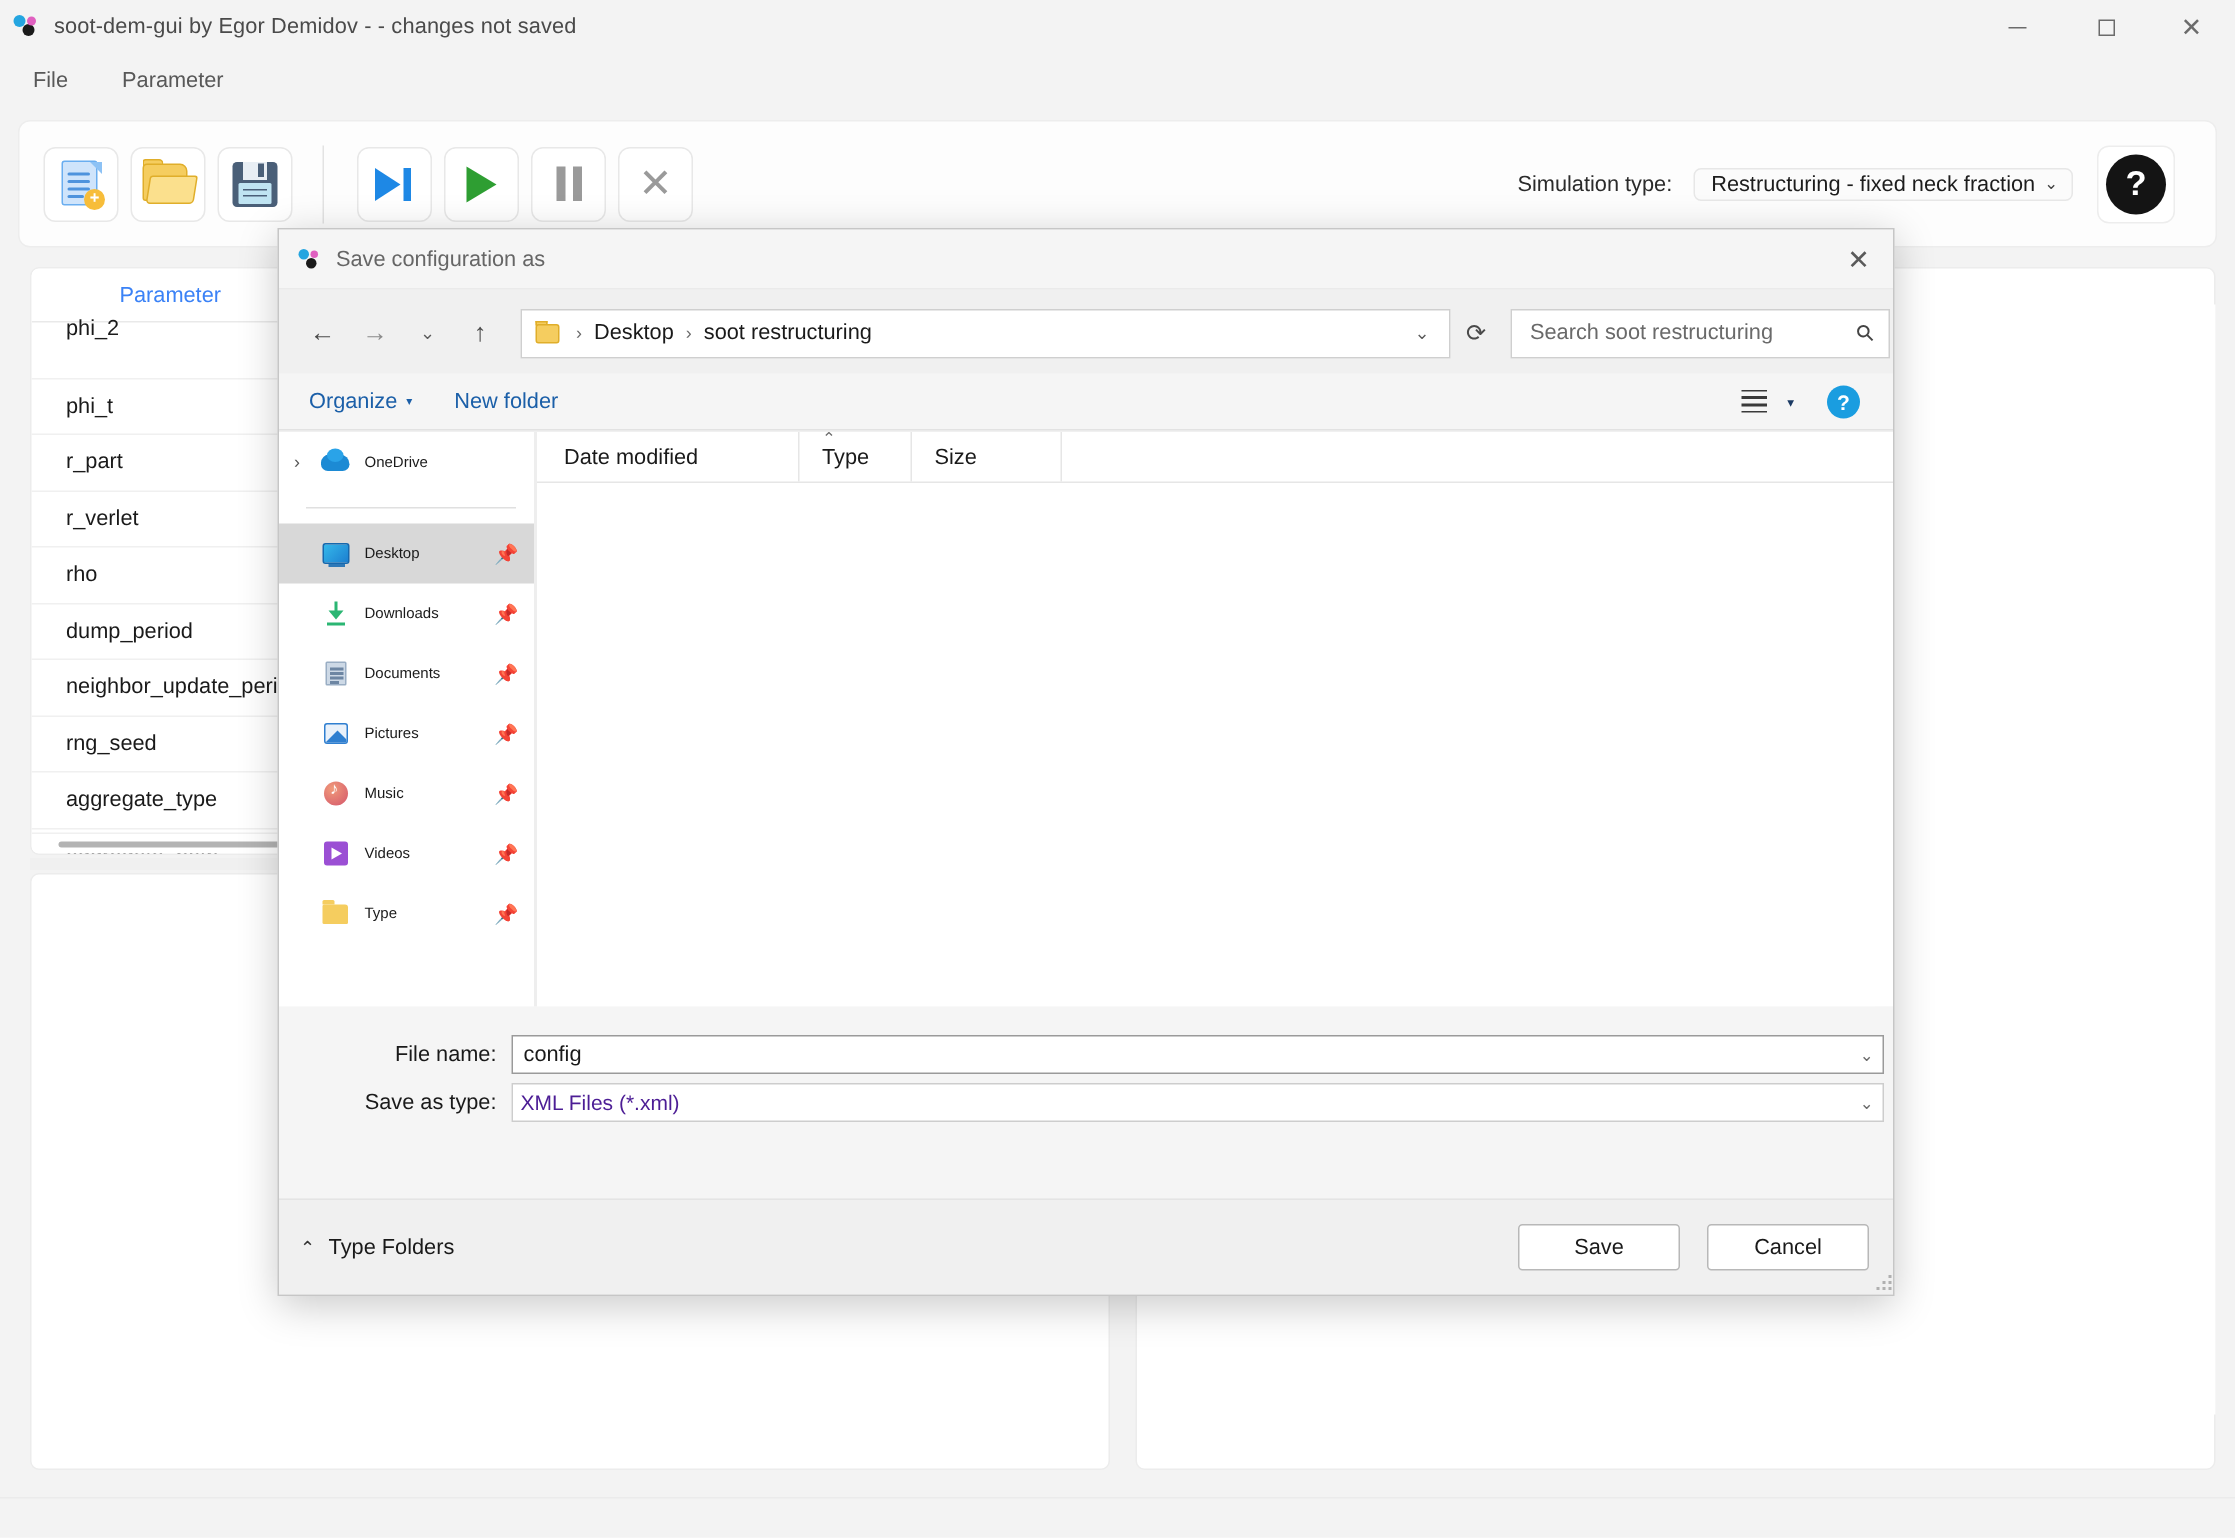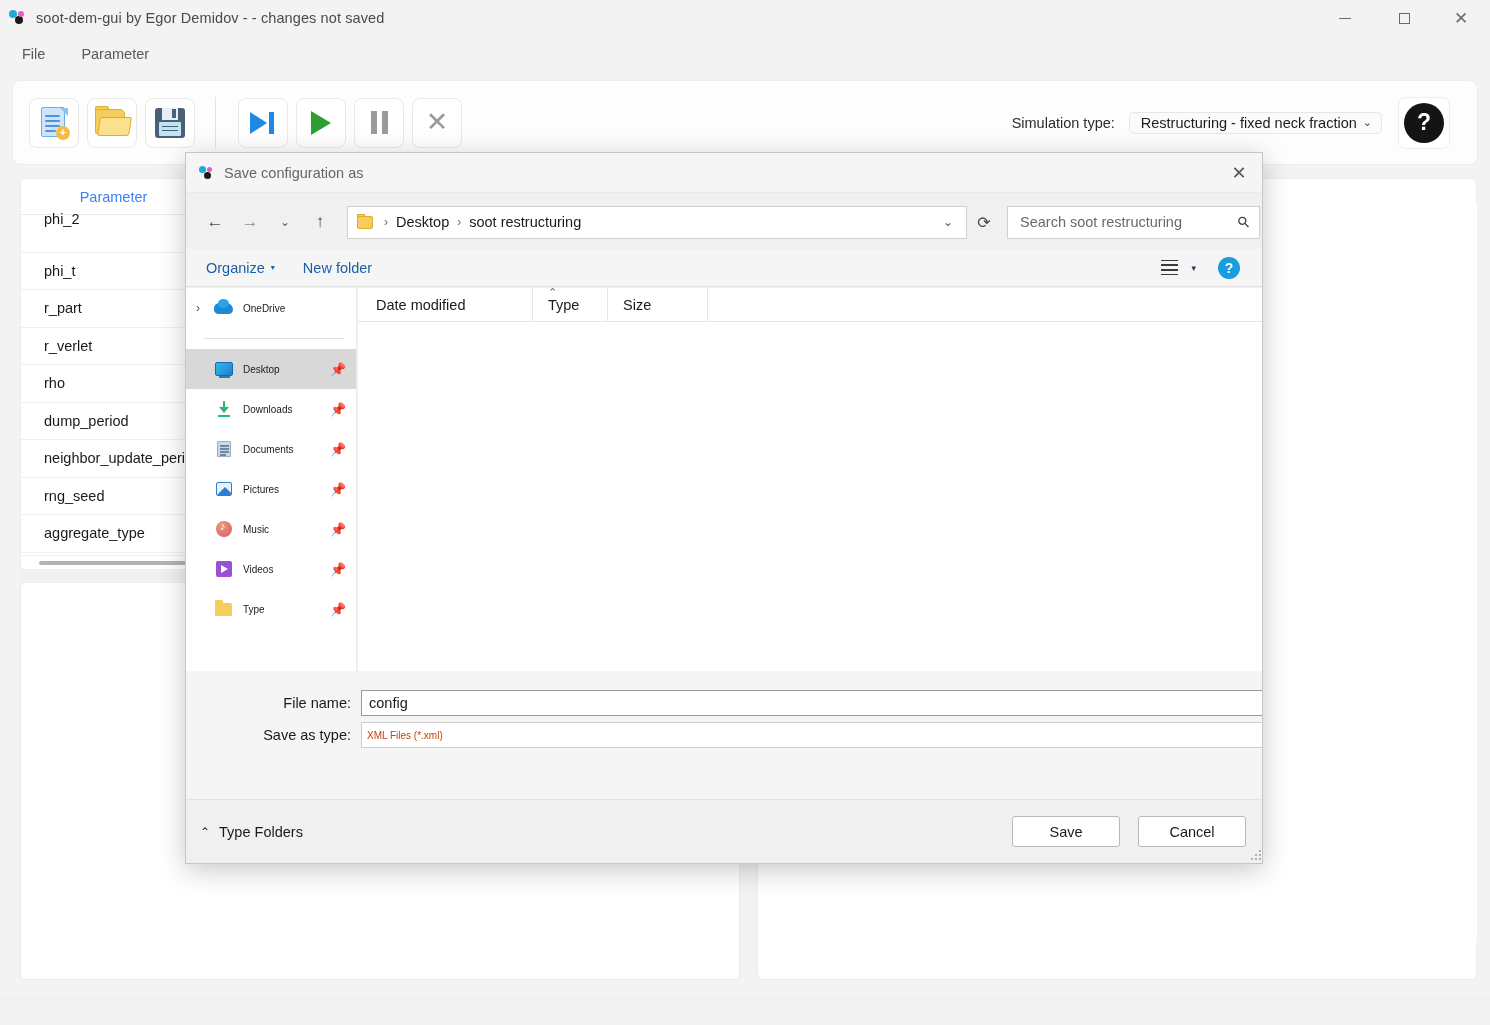--- a/index.html
+++ b/index.html
@@ -476,39 +476,39 @@
   #empty-msg {
     position: absolute; top: 53px; left: 0; width: 760px;
     text-align: center; font-size: 14.5px; color: #5c5c5c;
   }
 
   
   #dlg-form {
     position: absolute; top: 518px; left: 0; width: 1078px; height: 150px;
     background: #f5f5f5;
   }
-  .form-row { position: absolute; left: 0; width: 1078px; height: 18px; display: flex; align-items: center; margin-left: 20px; }
+  .form-row { position: absolute; left: 0; width: 1078px; height: 18px; display: flex; align-items: center; }
   #row-filename { top: 23px; }
   #row-filetype { top: 55px; }
   .form-label {
     width: 155px; text-align: right; padding-right: 10px;
     font-size: 14.5px; color: #1a1a1a; flex: none;
   }
   .form-field {
     width: 915px; height: 26px; background: #ffffff;
     border: 1px solid #9a9a9a;
     display: flex; align-items: center; padding: 0 6px 0 5px;
     flex: none;
   }
   .form-field.subtle { border-color: #cdcdcd; }
   .form-field input {
     flex: 1; border: none; outline: none; background: transparent;
     font-family: "Liberation Sans", sans-serif; font-size: 14.5px; color: #1a1a1a;
   }
-  .form-field .val { flex: 1; font-size: 10px; color: #c2410c; }
+  .form-field .val { flex: 1; font-size: 14px; color: #4c1d95; }
   .form-field .chev { font-size: 11px; color: #6a6a6a; }
 
   
   #dlg-footer {
     position: absolute; bottom: 0; left: 0; width: 1078px; height: 64px;
     background: #f0f0f0; border-top: 1px solid #e4e4e4;
     display: flex; align-items: center;
   }
   #hide-folders {
     margin-left: 14px; display: flex; align-items: center; gap: 9px;

